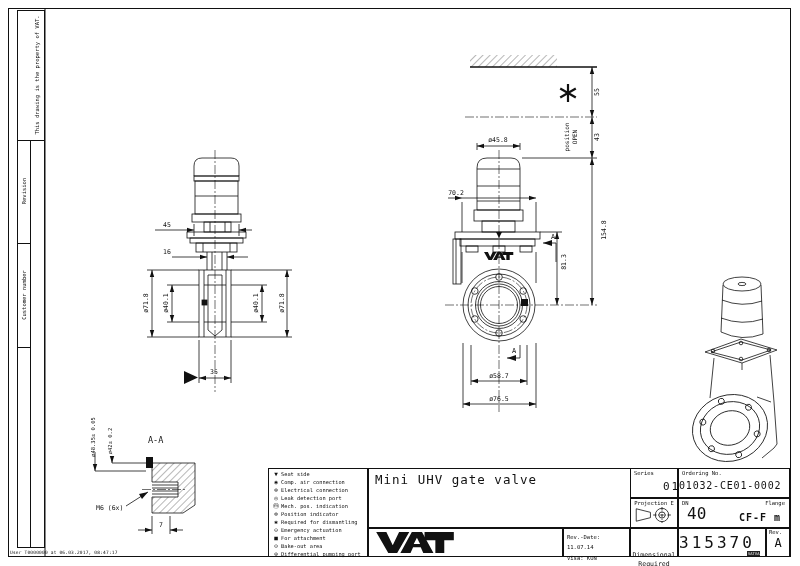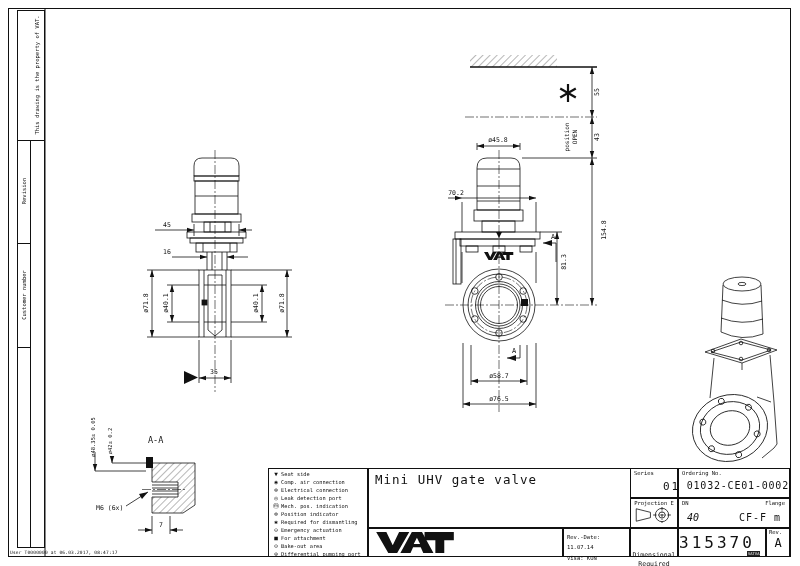--- a/index.html
+++ b/index.html
@@ -292,41 +292,41 @@
   <div>Visa: KON</div>
 </div>
 
 <div class="box" style="left:630px;top:468px;width:48px;height:30px;padding-left:32px;">
   <span class="cell-label">Series</span>
   <div style="text-align:center;margin-top:11px;font-size:11px;letter-spacing:2px;">010</div>
 </div>
 
 <div class="box" style="left:678px;top:468px;width:112px;height:30px;">
   <span class="cell-label">Ordering No.</span>
-  <div style="text-align:right;margin-top:11px;font-size:10px;letter-spacing:0.8px;">01032-CE01-0002</div>
+  <div style="text-align:left;margin-top:11px;font-size:10px;letter-spacing:0.8px;">01032-CE01-0002</div>
 </div>
 
 <div class="box" style="left:630px;top:498px;width:48px;height:30px;text-align:center;">
   <div style="font-size:5.5px;margin-top:1px;">Projection E</div>
   <svg viewBox="0 0 44 18" width="40" height="16" style="margin-top:1px;">
     <g stroke="#111" fill="none" stroke-width="0.9">
       <path d="M2,2 L18,6 V12 L2,16 Z"></path>
       <circle cx="31" cy="9" r="7.5"></circle>
       <circle cx="31" cy="9" r="3.5"></circle>
       <line x1="21" y1="9" x2="41" y2="9" stroke-dasharray="4 1.5 1 1.5"></line>
       <line x1="31" y1="0" x2="31" y2="18" stroke-dasharray="4 1.5 1 1.5"></line>
     </g>
   </svg>
 </div>
 
 <div class="box" style="left:678px;top:498px;width:112px;height:30px;">
   <span class="cell-label">DN</span>
   <span style="position:absolute;top:1px;right:4px;font-size:5.5px;">Flange</span>
-  <span style="position:absolute;bottom:4px;left:8px;font-size:10px;font-style:italic;">40</span>
-  <span style="position:absolute;bottom:4px;right:8px;font-size:10px;letter-spacing:1px;">CF-F m</span>
+  <span style="position:absolute;bottom:4px;left:8px;font-size:16px;">40</span>
+  <span style="position:absolute;bottom:4px;right:8px;font-size:10px;letter-spacing:1px;font-weight:bold;">CF-F m</span>
 </div>
 
 <div class="box" style="left:630px;top:528px;width:48px;height:29px;text-align:center;font-size:6.5px;padding-top:22px;line-height:1.4;">
   <div>Dimensional</div>
   <div>Required</div>
 </div>
 
 <div class="box" style="left:678px;top:528px;width:88px;height:29px;font-size:16px;letter-spacing:3px;line-height:27px;">
   <span>315370</span>
 </div>

